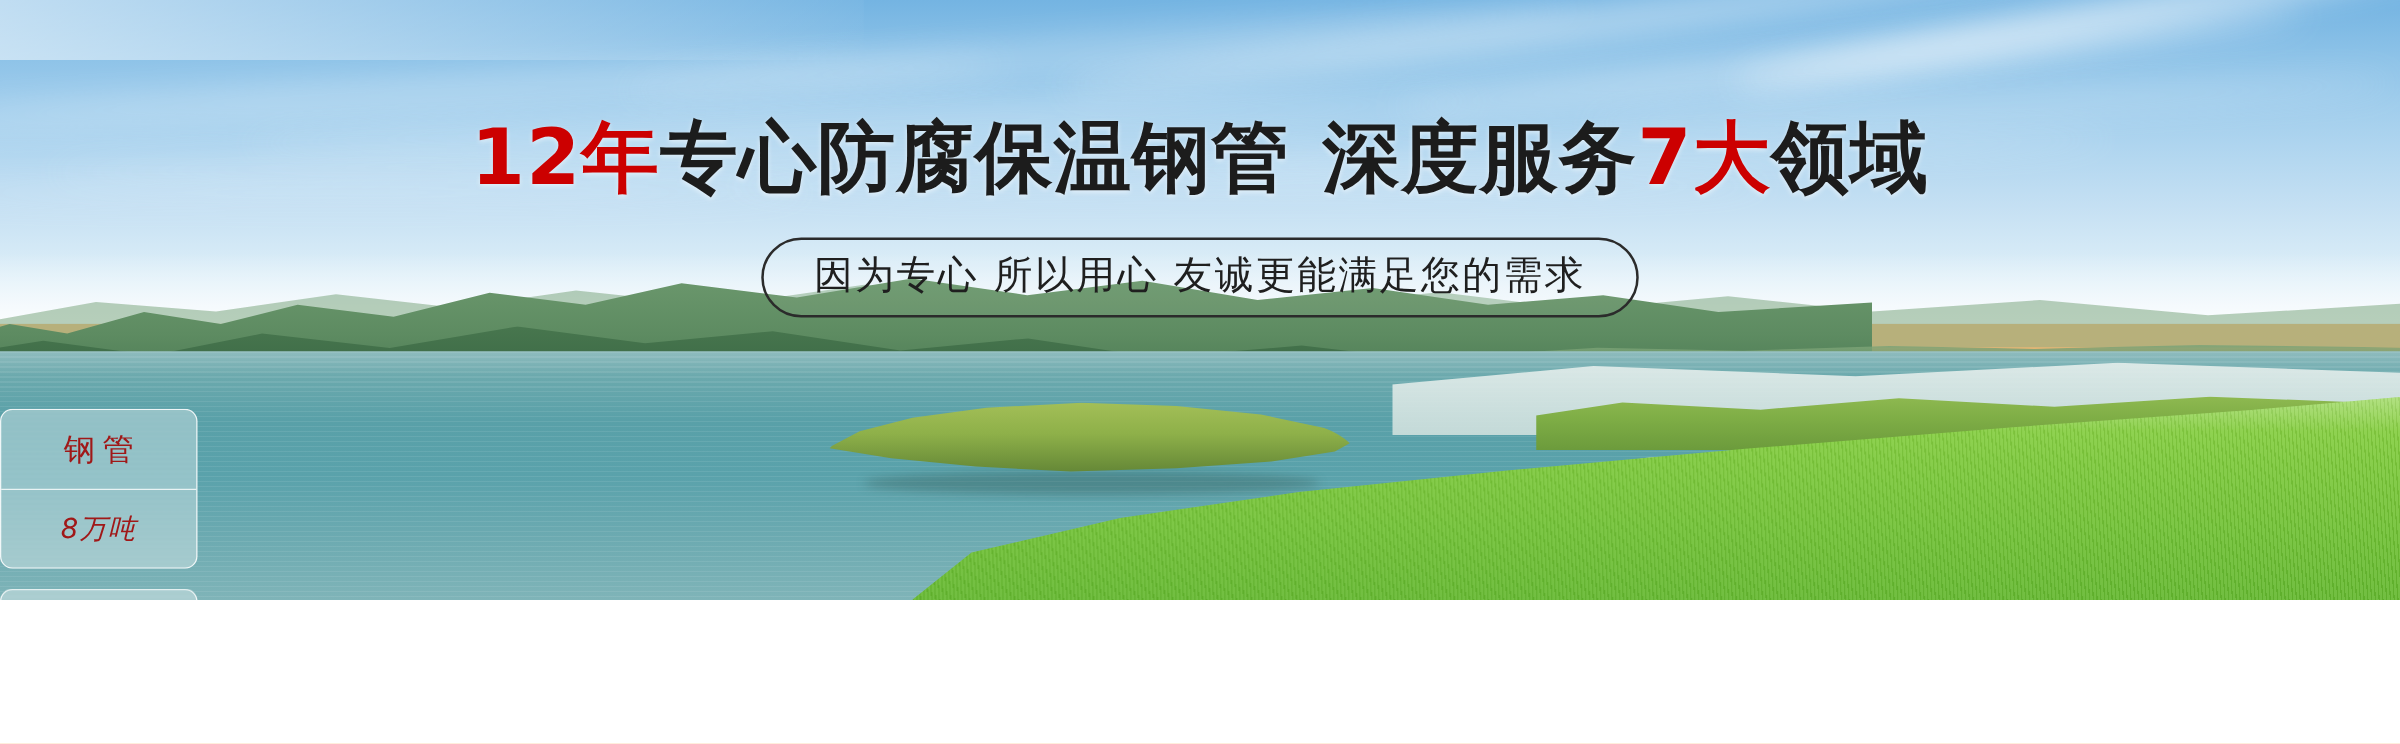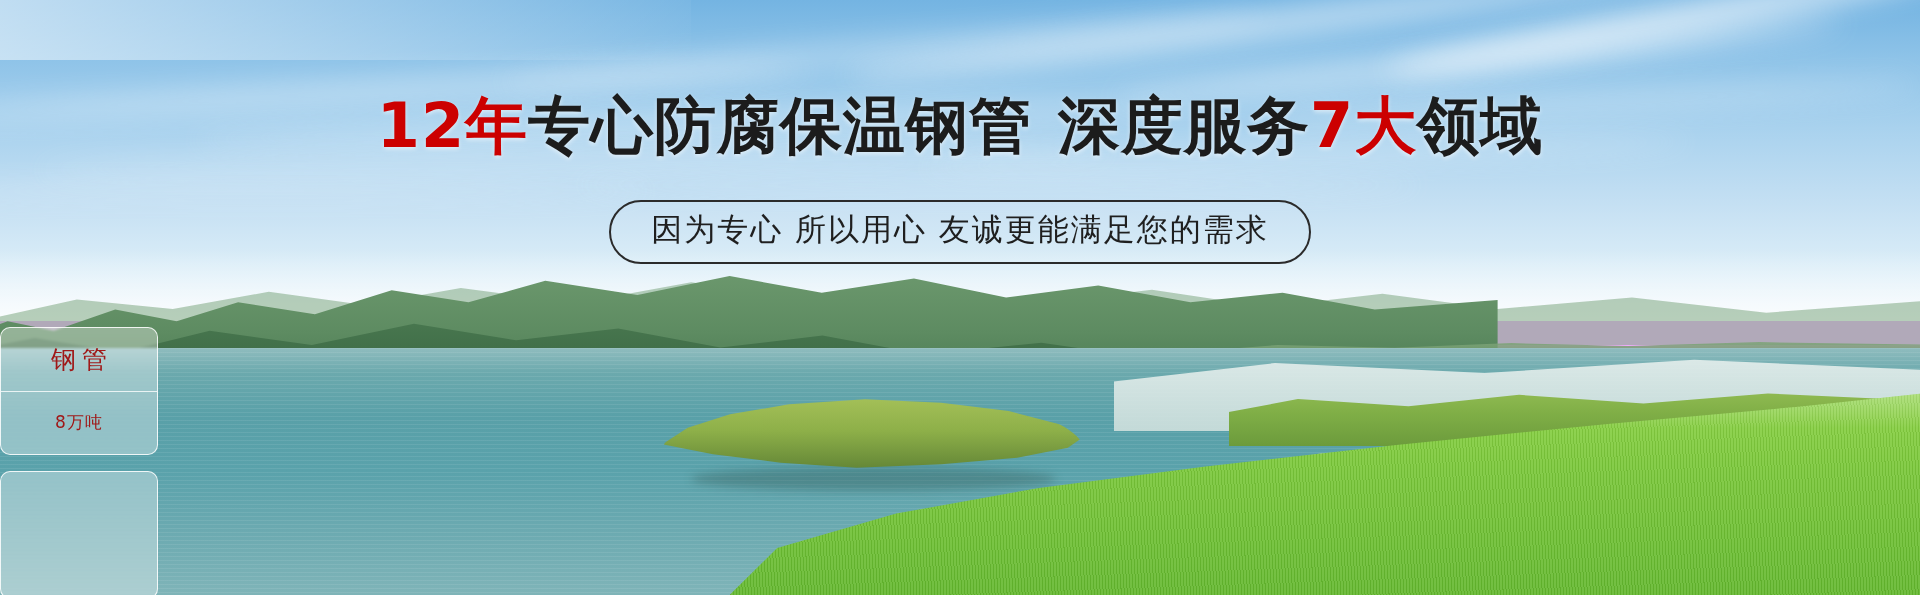--- a/index.html
+++ b/index.html
@@ -7,23 +7,23 @@
 
   html, body {
     width:1920px; height:595px;
     overflow:hidden;
     font-family:"Liberation Sans","DejaVu Sans",sans-serif;
   }
 
   
   .banner{
     position:relative;
-    width:1920px; height:595px;
+    width:1920px; height:480px;
     overflow:hidden;
-    background:#f0abfc;
+    background:#fdba74;
   }
 
   
   .sky{
     position:absolute; inset:0 0 46% 0;
     background:
       linear-gradient(to bottom,
         #74b4e2 0%,
         #8ec3e8 18%,
         #a9d2ee 40%,
@@ -214,21 +214,21 @@
     color:#1c1c1c;
     text-shadow:0 2px 4px rgba(255,255,255,.55);
     font-family:"DejaVu Sans","Liberation Sans",sans-serif;
   }
   .headline .hl-red{ color:#cc0000; }
   .headline .hl-dark{ color:#1c1c1c; }
   .headline .hl-gap{ display:inline-block; width:26px; }
 
   
   .subwrap{
-    position:absolute; top:200px; left:0; right:0;
+    position:absolute; top:190px; left:0; right:0;
     display:flex; justify-content:center;
   }
   .subtitle{
     border:2px solid #2b2b2b;
     border-radius:999px;
     padding:7px 40px 11px;
     font-size:31px;
     font-weight:400;
     color:#1f1f1f;
     letter-spacing:2px;
@@ -263,24 +263,25 @@
     width:100%;
   }
   .card-label{
     font-size:25px;
     color:#a01818;
     letter-spacing:6px;
     text-indent:6px;
     font-family:"DejaVu Sans","Liberation Sans",sans-serif;
   }
   .card-value{
-    font-size:17px;
+    font-size:22px;
     color:#a01818;
     letter-spacing:1px;
     font-family:"DejaVu Sans","Liberation Sans",sans-serif;
+    font-style:italic;
   }
   .card-value sup{ font-size:.58em; vertical-align:super; }
   .card-2 .card-label{ letter-spacing:8px; text-indent:8px; }
   .card-3 .card-label{ letter-spacing:8px; text-indent:8px; }
 </style>
 </head>
 <body>
 
 <div class="banner">
 

